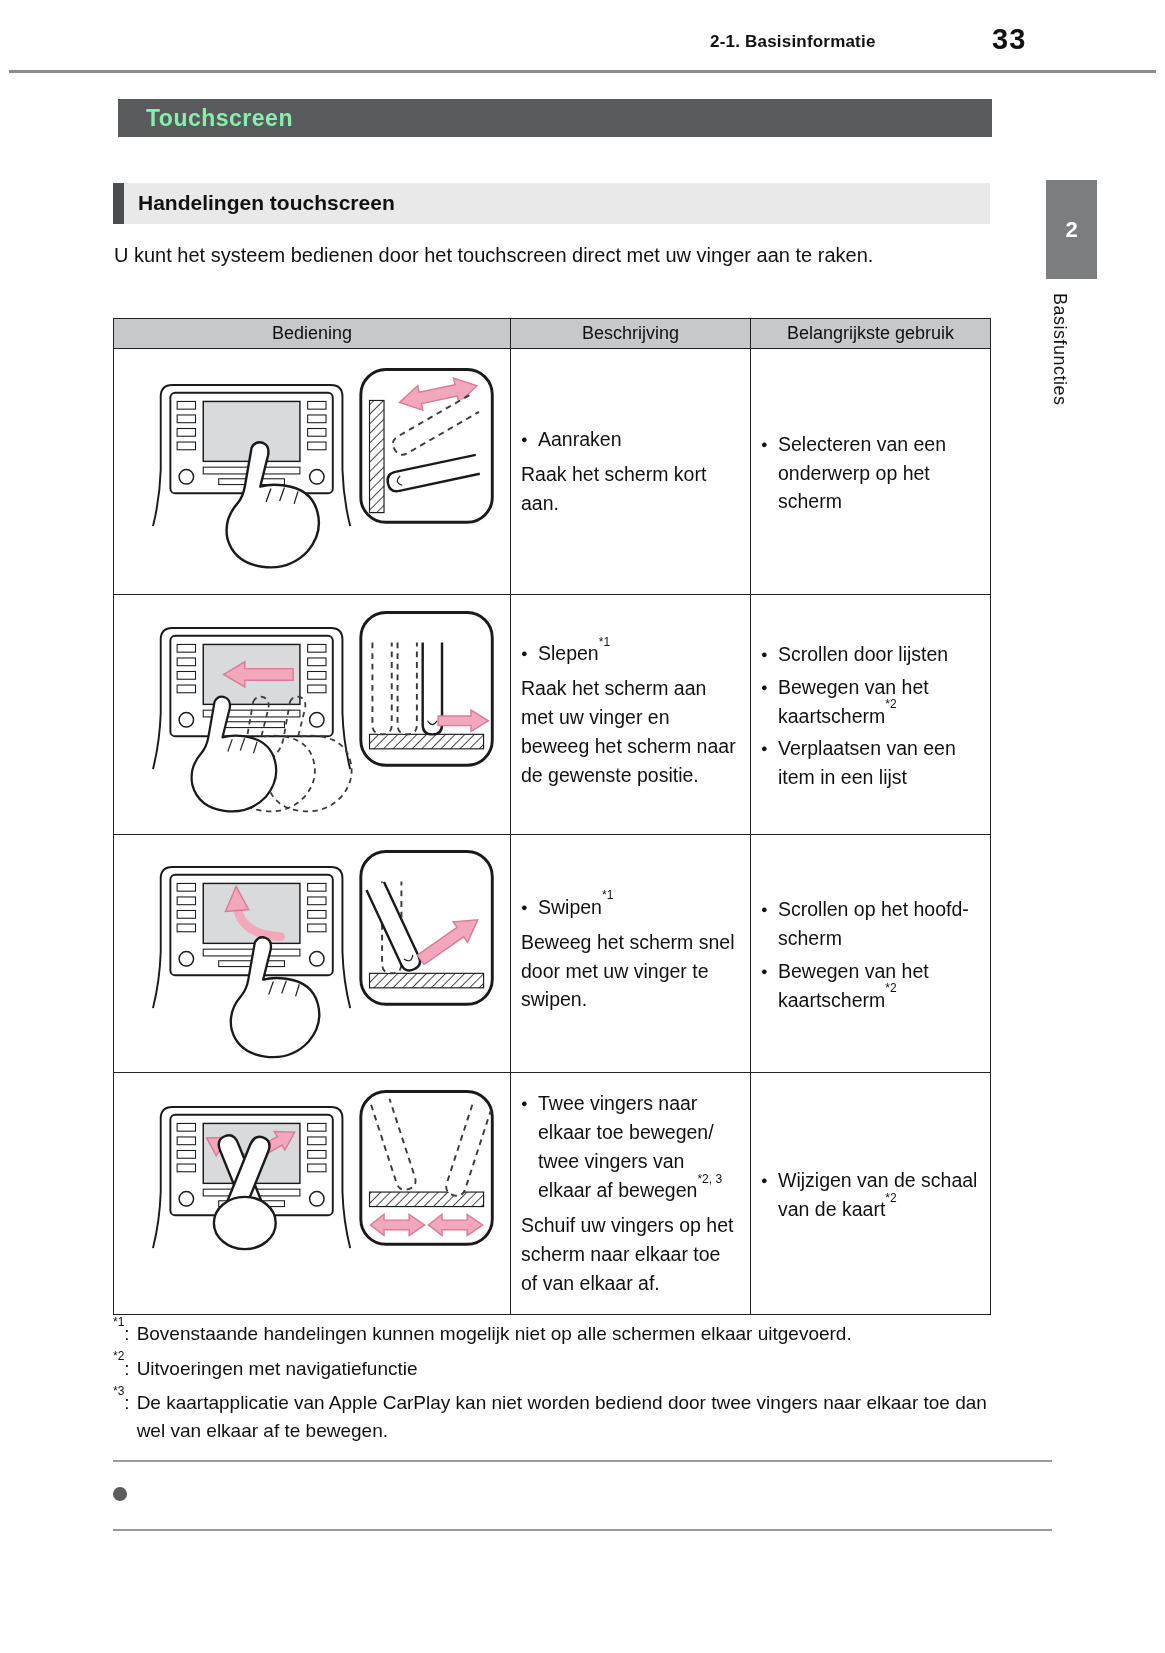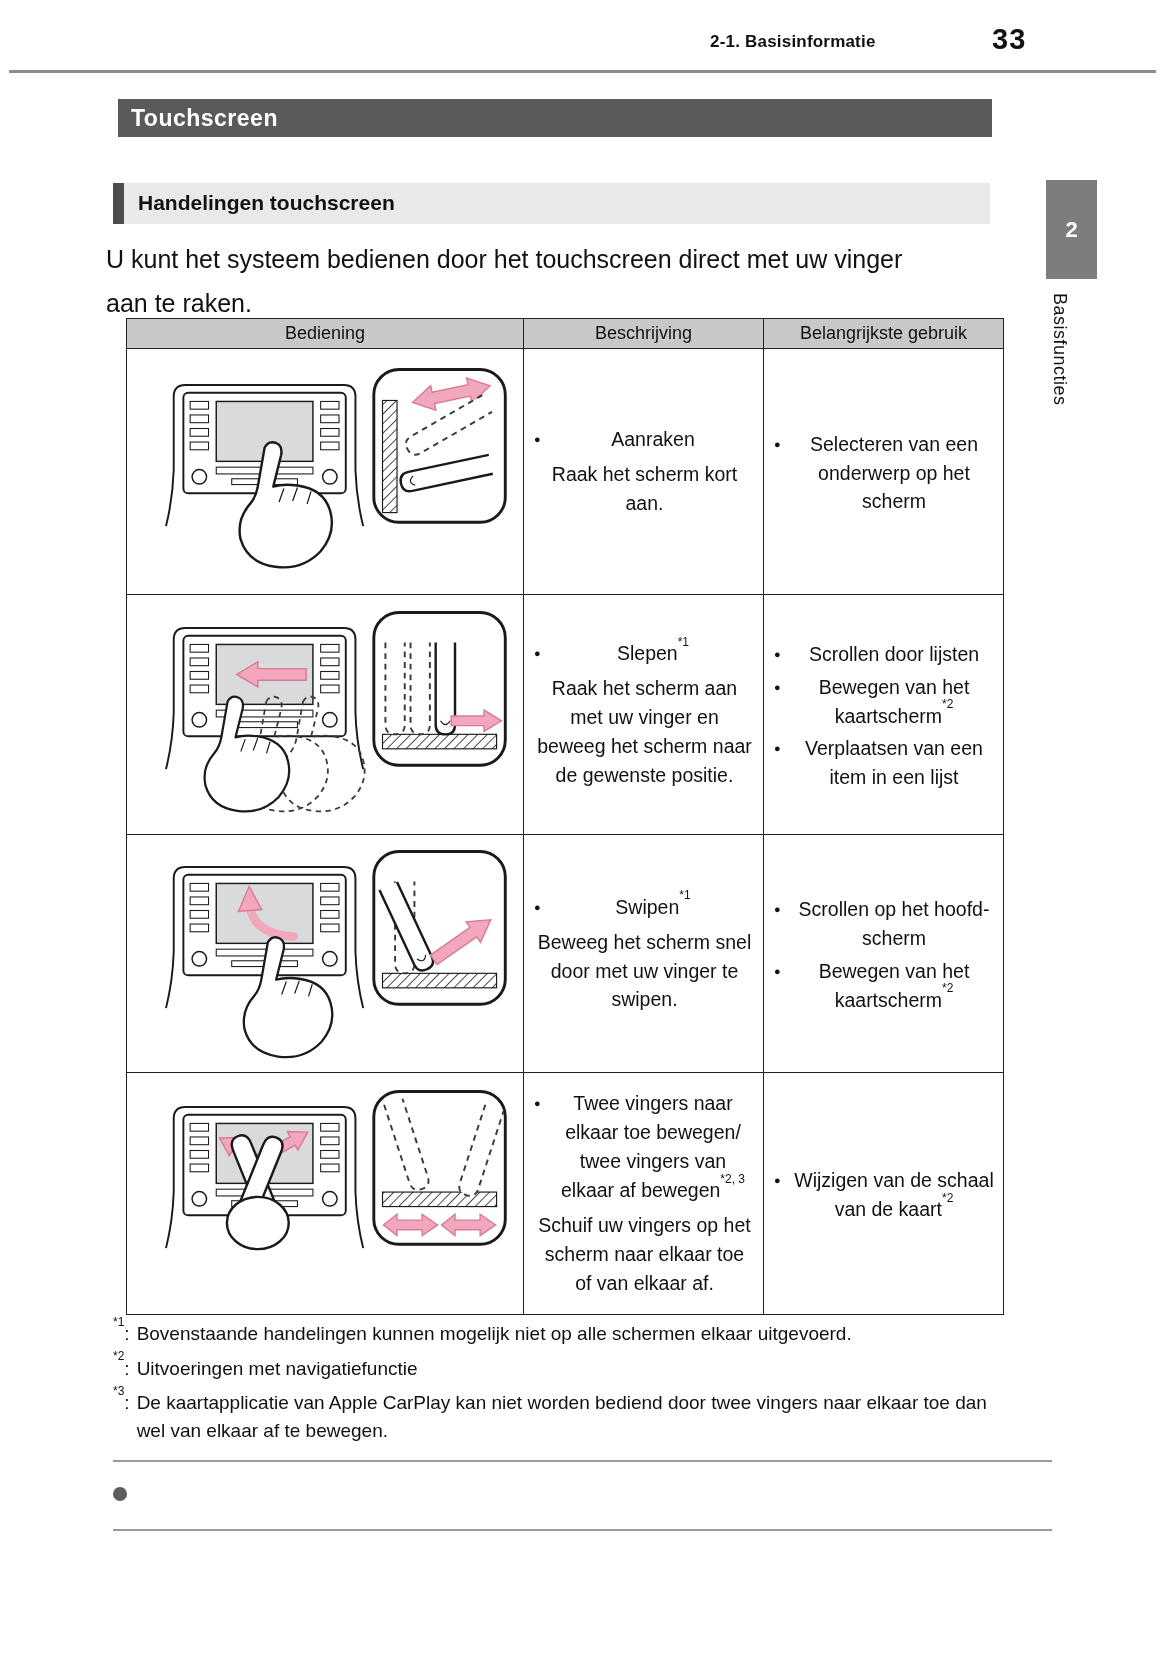--- a/index.html
+++ b/index.html
@@ -13,22 +13,22 @@
   }
 
   
   .crumb   { position:absolute; top:32px; left:710px; font-size:17px; font-weight:bold; letter-spacing:.2px; }
   .pagenum { position:absolute; top:23px; left:992px; font-size:29px; font-weight:bold; letter-spacing:1px; }
   .rule-top { position:absolute; top:70px; left:9px; width:1147px; height:3px; background:#8c8c8c; }
 
   
   .banner {
     position:absolute; top:99px; left:118px; width:874px; height:38px;
-    background:#595a5c; color:#ffffff; font-size:23px; font-weight:bold;
-    line-height:38px; padding-left:13px; letter-spacing:.5px;
+    background:#595a5c; color:#86efac; font-size:23px; font-weight:bold;
+    line-height:38px; padding-left:28px; letter-spacing:.5px;
   }
 
   
   .chapter-tab {
     position:absolute; top:180px; left:1046px; width:51px; height:99px;
     background:#7c7d7f; color:#fff; font-size:22px; font-weight:bold;
     display:flex; align-items:center; justify-content:center;
   }
   .chapter-label {
     position:absolute; top:293px; left:1049px;
@@ -37,36 +37,36 @@
 
   
   .section-heading {
     position:absolute; top:183px; left:113px; width:877px; height:41px;
     background:#e9e9e9; border-left:11px solid #4b4c4e;
     font-size:21px; font-weight:bold; line-height:39px; padding-left:14px;
   }
 
   
   .intro {
-    position:absolute; top:238px; left:106px; width:800px;
-    font-size:25px; line-height:1.75;
+    position:absolute; top:238px; left:114px; width:800px;
+    font-size:20px; line-height:1.75;
   }
 
   
   table.gesture-table {
-    position:absolute; top:318px; left:126px; width:877px;
+    position:absolute; top:318px; left:113px; width:877px;
     border-collapse:collapse; table-layout:fixed;
   }
   col.c1 { width:397px; } col.c2 { width:240px; } col.c3 { width:240px; }
   .gesture-table th, .gesture-table td { border:1.4px solid #222; }
   .gesture-table th {
     background:#c7c8ca; font-weight:normal; font-size:18px;
     padding:4px 0; height:28px; text-align:center;
   }
-  .gesture-table td { vertical-align:middle; font-size:19.5px; line-height:1.48;text-align:center; }
+  .gesture-table td { vertical-align:middle; font-size:19.5px; line-height:1.48; }
   tr.r1 td { height:246px; } tr.r2 td { height:240px; }
   tr.r3 td { height:238px; } tr.r4 td { height:242px; }
 
   .cell-img  { padding:2px; }
   .cell-desc { padding:10px 8px 10px 10px; }
   .cell-use  { padding:13px 6px 10px 10px; }
 
   .illu { display:block; width:390px; height:232px; margin:0 auto; }
 
   .blt { position:relative; padding-left:17px; }

